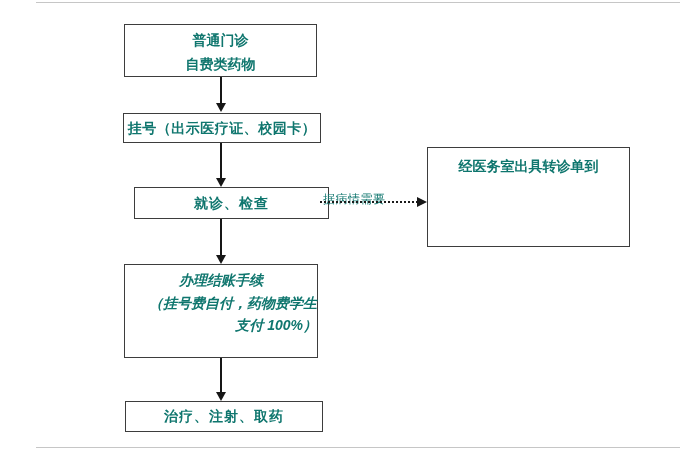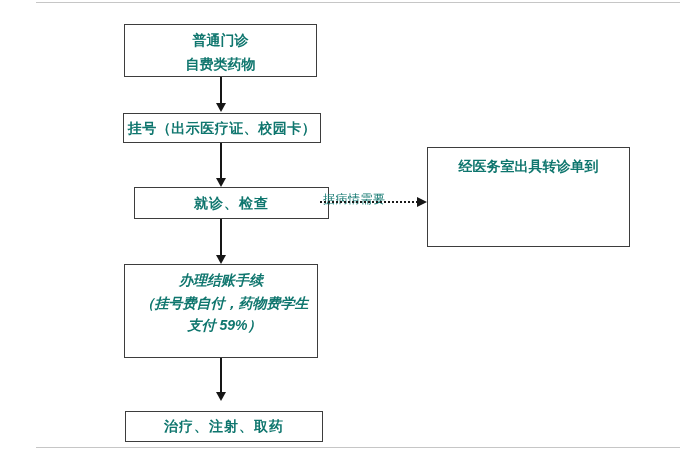--- a/index.html
+++ b/index.html
@@ -33,25 +33,25 @@
     border: 1.4px solid #3d3d3d;
     background: #ffffff;
     font-weight: bold;
     font-size: 14px;
     text-align: center;
   }
   .b1 { left: 88px;  top: 24px;  width: 193px; height: 53px; padding-top: 3px; line-height: 24px; }
   .b2 { left: 87px;  top: 113px; width: 198px; height: 30px; line-height: 28px; letter-spacing: 0.5px; }
   .b3 { left: 98px;  top: 187px; width: 195px; height: 32px; line-height: 30px; letter-spacing: 1px; }
   .b4 { left: 88px;  top: 264px; width: 194px; height: 94px; padding-top: 4px; line-height: 22.5px; font-style: italic; }
-  .b5 { left: 89px;  top: 411px; width: 198px; height: 31px; line-height: 29px; letter-spacing: 1px; }
+  .b5 { left: 89px;  top: 401px; width: 198px; height: 31px; line-height: 29px; letter-spacing: 1px; }
   .b6 { left: 391px; top: 147px; width: 203px; height: 100px; padding-top: 6px; line-height: 25px; }
 
   .b4 .left-line {
-    text-align: center;
+    text-align: right;
     padding-left: 7px;
   }
 
   
   .vshaft {
     position: absolute;
     left: 184px;
     width: 2px;
     background: #161616;
   }
@@ -138,21 +138,21 @@
   <div class="fbox b6">
     <div>经医务室出具转诊单到</div>
   </div>
 
   <div class="vshaft s3"></div>
   <div class="vhead h3"></div>
 
   <div class="fbox b4">
     <div>办理结账手续</div>
     <div class="left-line">（挂号费自付，药物费学生</div>
-    <div class="left-line">支付 59%）</div>
+    <div class="left-line">支付 100%）</div>
   </div>
 
   <div class="vshaft s4"></div>
   <div class="vhead h4"></div>
 
   <div class="fbox b5">
     <div>治疗、注射、取药</div>
   </div>
 
 </div>

